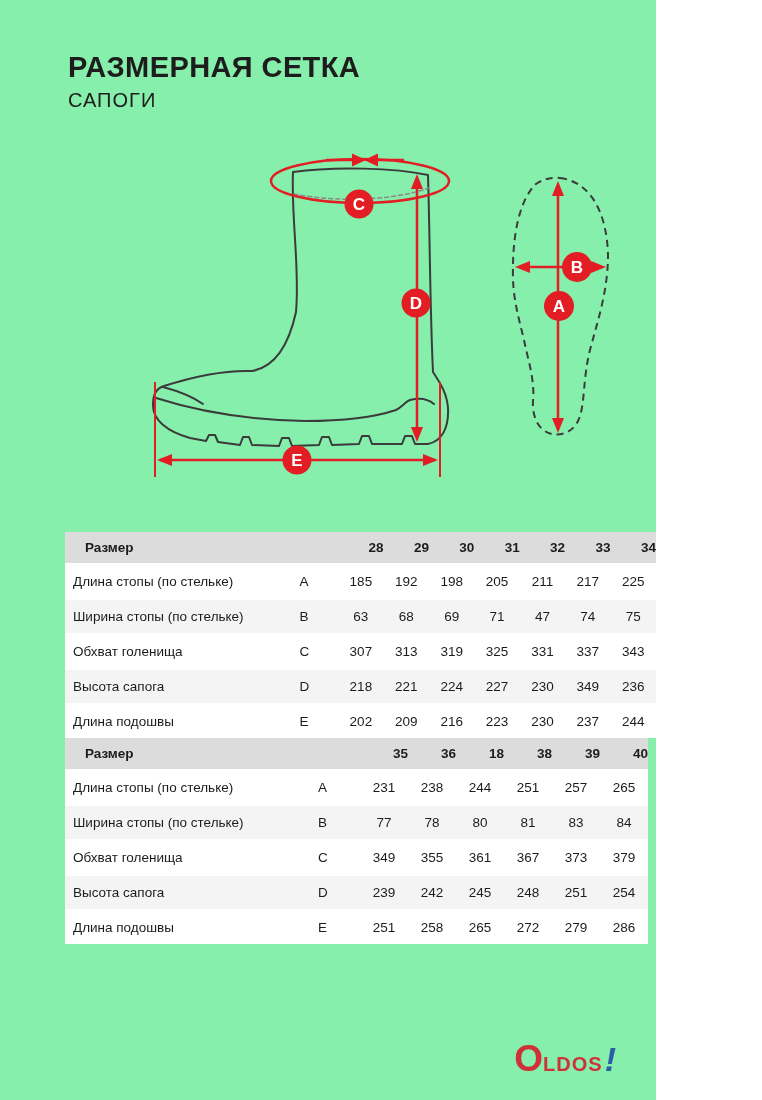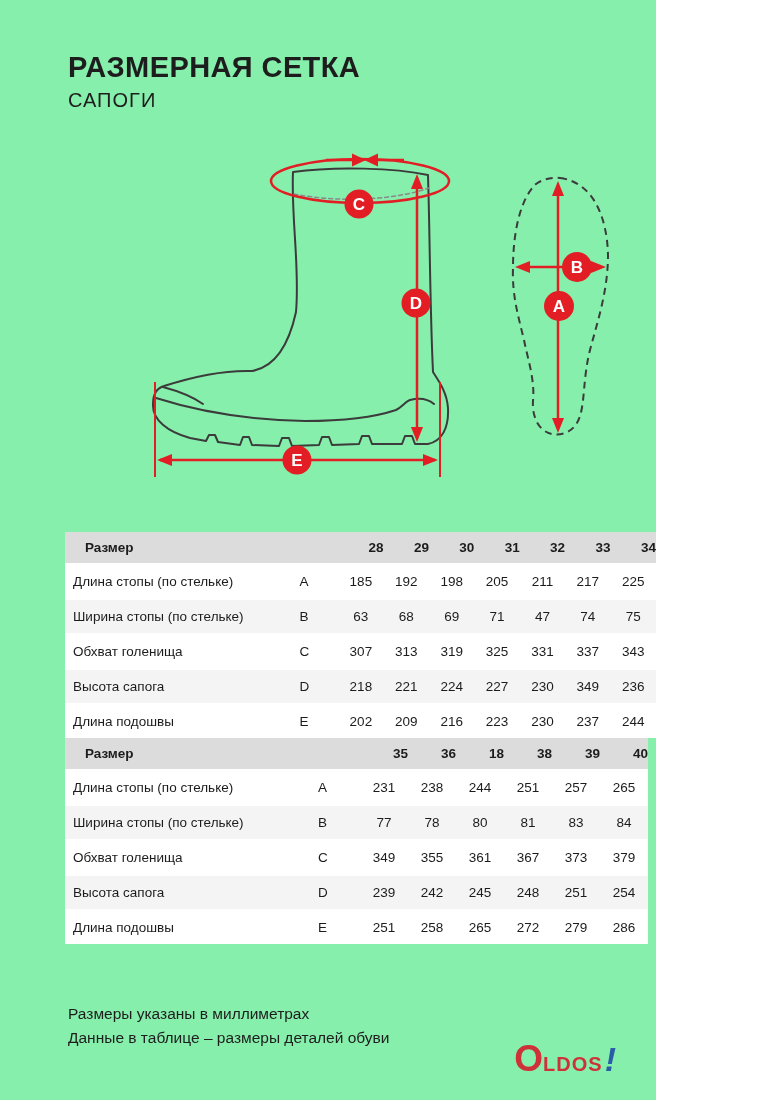--- a/index.html
+++ b/index.html
@@ -284,22 +284,18 @@
               <td class="val">265</td>
               <td class="val">272</td>
               <td class="val">279</td>
               <td class="val">286</td>
             </tr>
           </tbody>
         </table>
       </div>
     </div>
 
-  <div class="notes">
-    <p>Размеры указаны в миллиметрах</p>
-    <p>Данные в таблице – размеры деталей обуви</p>
-  </div>
 
   <div class="logo">
     <span class="logo-first">O</span><span class="logo-rest">LDOS</span><span class="logo-excl">!</span>
   </div>
 
 </div>
 
 </body></html>

